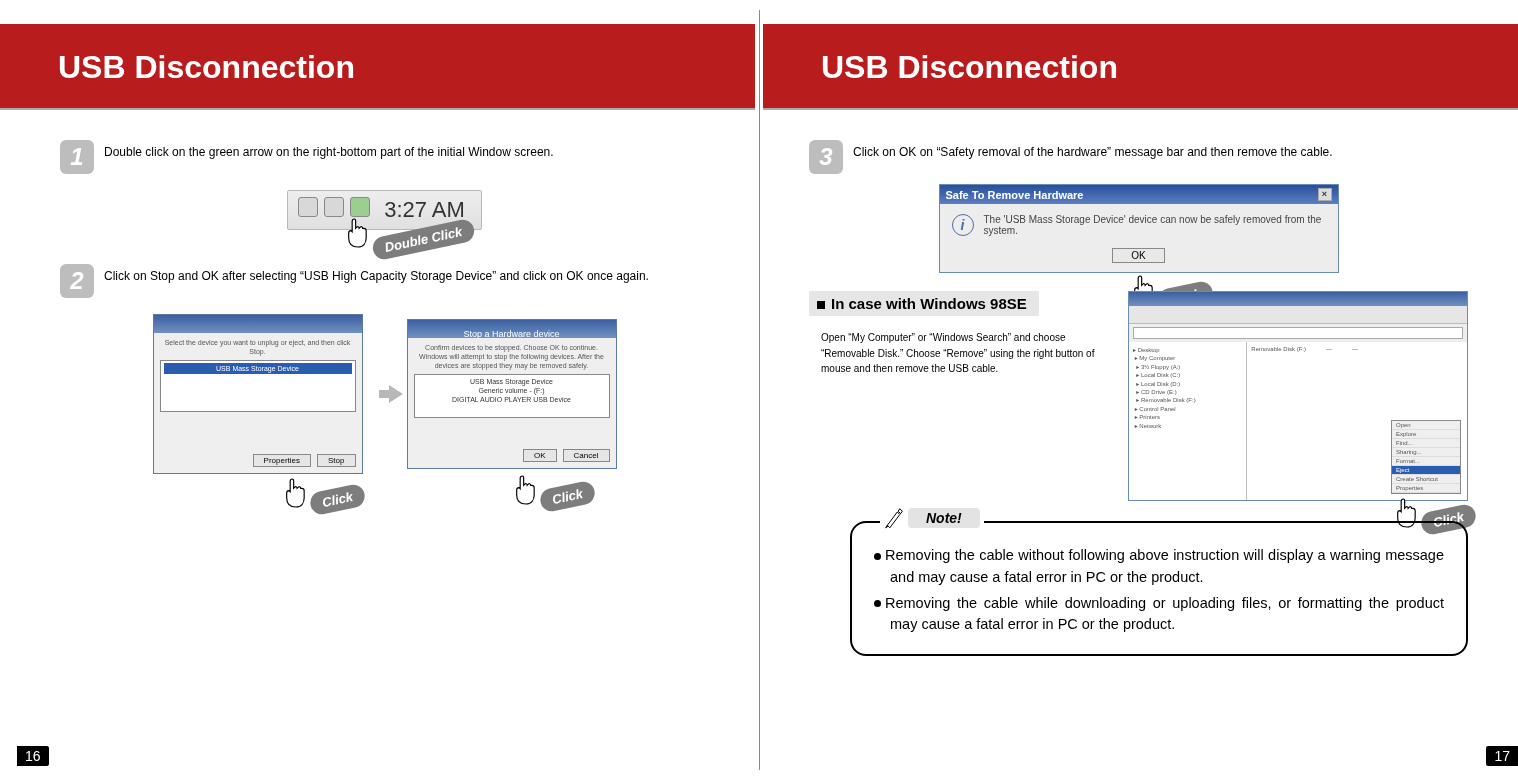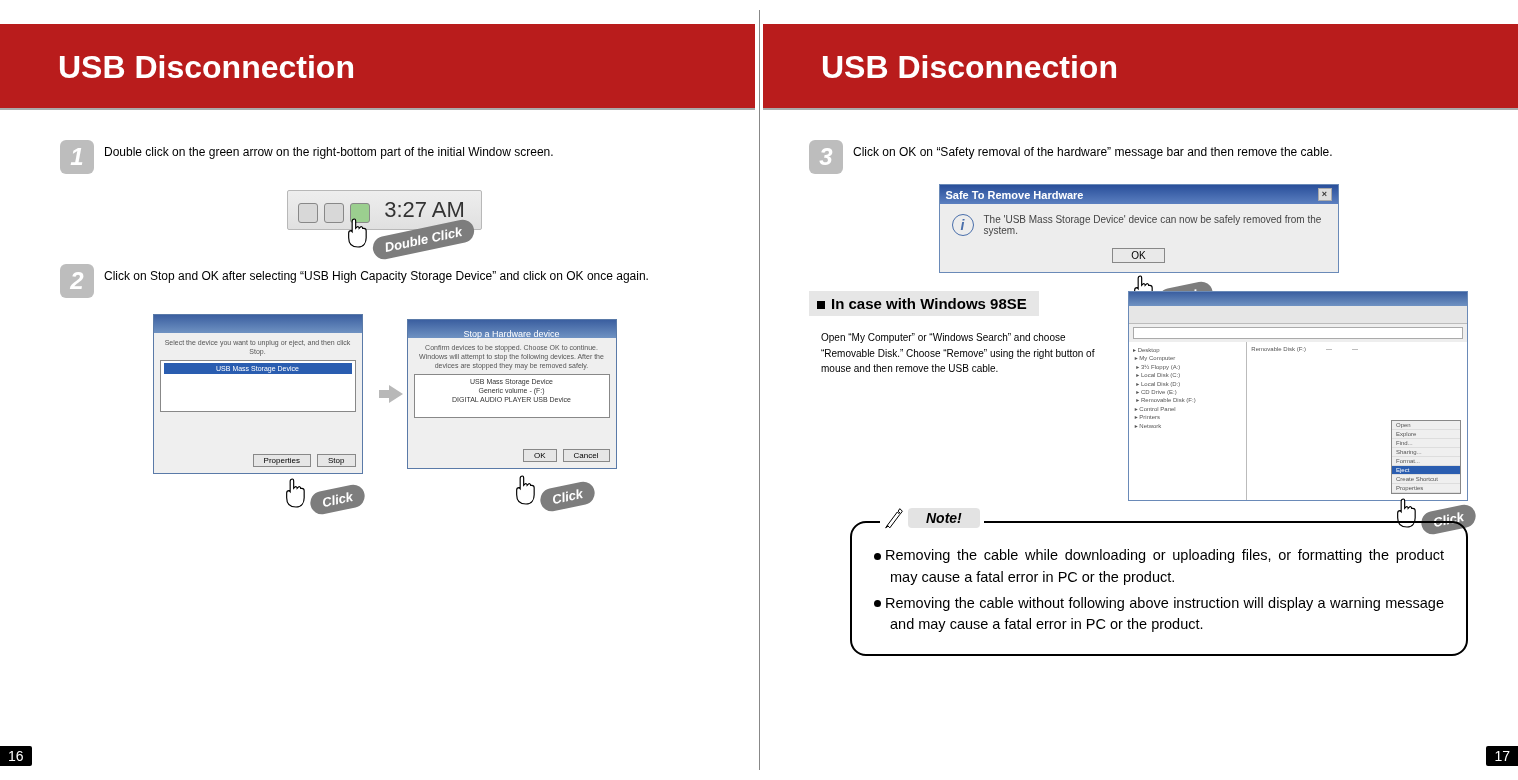--- a/index.html
+++ b/index.html
@@ -104,21 +104,21 @@
   }
   .illus {
     margin: 10px auto 24px auto;
     position: relative;
     text-align: center;
   }
 
   
   .taskbar {
     display: inline-flex;
-    align-items: flex-end;
+    align-items: flex-start;
     border: 1px solid #b8b8b8;
     background: linear-gradient(#eee,#e0e0e0);
     padding: 6px 16px 6px 10px;
     border-radius: 2px;
     position: relative;
   }
   .tray-icons {
     display: inline-flex;
     gap: 6px;
     margin-right: 14px;
@@ -350,21 +350,21 @@
 
   
   .pgnum{
     position:absolute;
     bottom:14px;
     background:#000;
     color:#fff;
     font-size:14px;
     padding:2px 8px;
   }
-  .page-left .pgnum{ left:0; border-radius:0 2px 2px 0;}
+  .page-left .pgnum{ left:17px; border-radius:0 2px 2px 0;}
   .page-right .pgnum{ right:0; border-radius:2px 0 0 2px;}
 
   .q1{font-family:Arial;}
 </style>
 </head>
 <body>
 
 <div class="spread">
   <div class="divider"></div>
 
@@ -557,21 +557,21 @@
       <div class="note-wrap">
         <div class="note-tab">
           <span class="pencil">
             <svg viewBox="0 0 24 26">
                 <path d="M4 22 L2 25 L5 23 Z M4 22 L16 6 L19 9 L7 25 L4 22 Z M17 5 L20 8 L22 5 L19 2 Z" fill="none" stroke="#000" stroke-width="1.2"></path>
               </svg>
           </span>
           <span class="note-label">Note!</span>
         </div>
         <div class="note-box">
+          <p><span class="note-bullet"></span><span>Removing the cable without following above instruction will display a warning message and may cause a fatal error in PC or the product.</span></p>
           <p><span class="note-bullet"></span><span>Removing the cable while downloading or uploading files, or formatting the product may cause a fatal error in PC or the product.</span></p>
-          <p><span class="note-bullet"></span><span>Removing the cable without following above instruction will display a warning message and may cause a fatal error in PC or the product.</span></p>
         </div>
       </div>
 
     </div>
     <div class="pgnum">17</div>
   </div>
 </div>
 
 </body></html>

